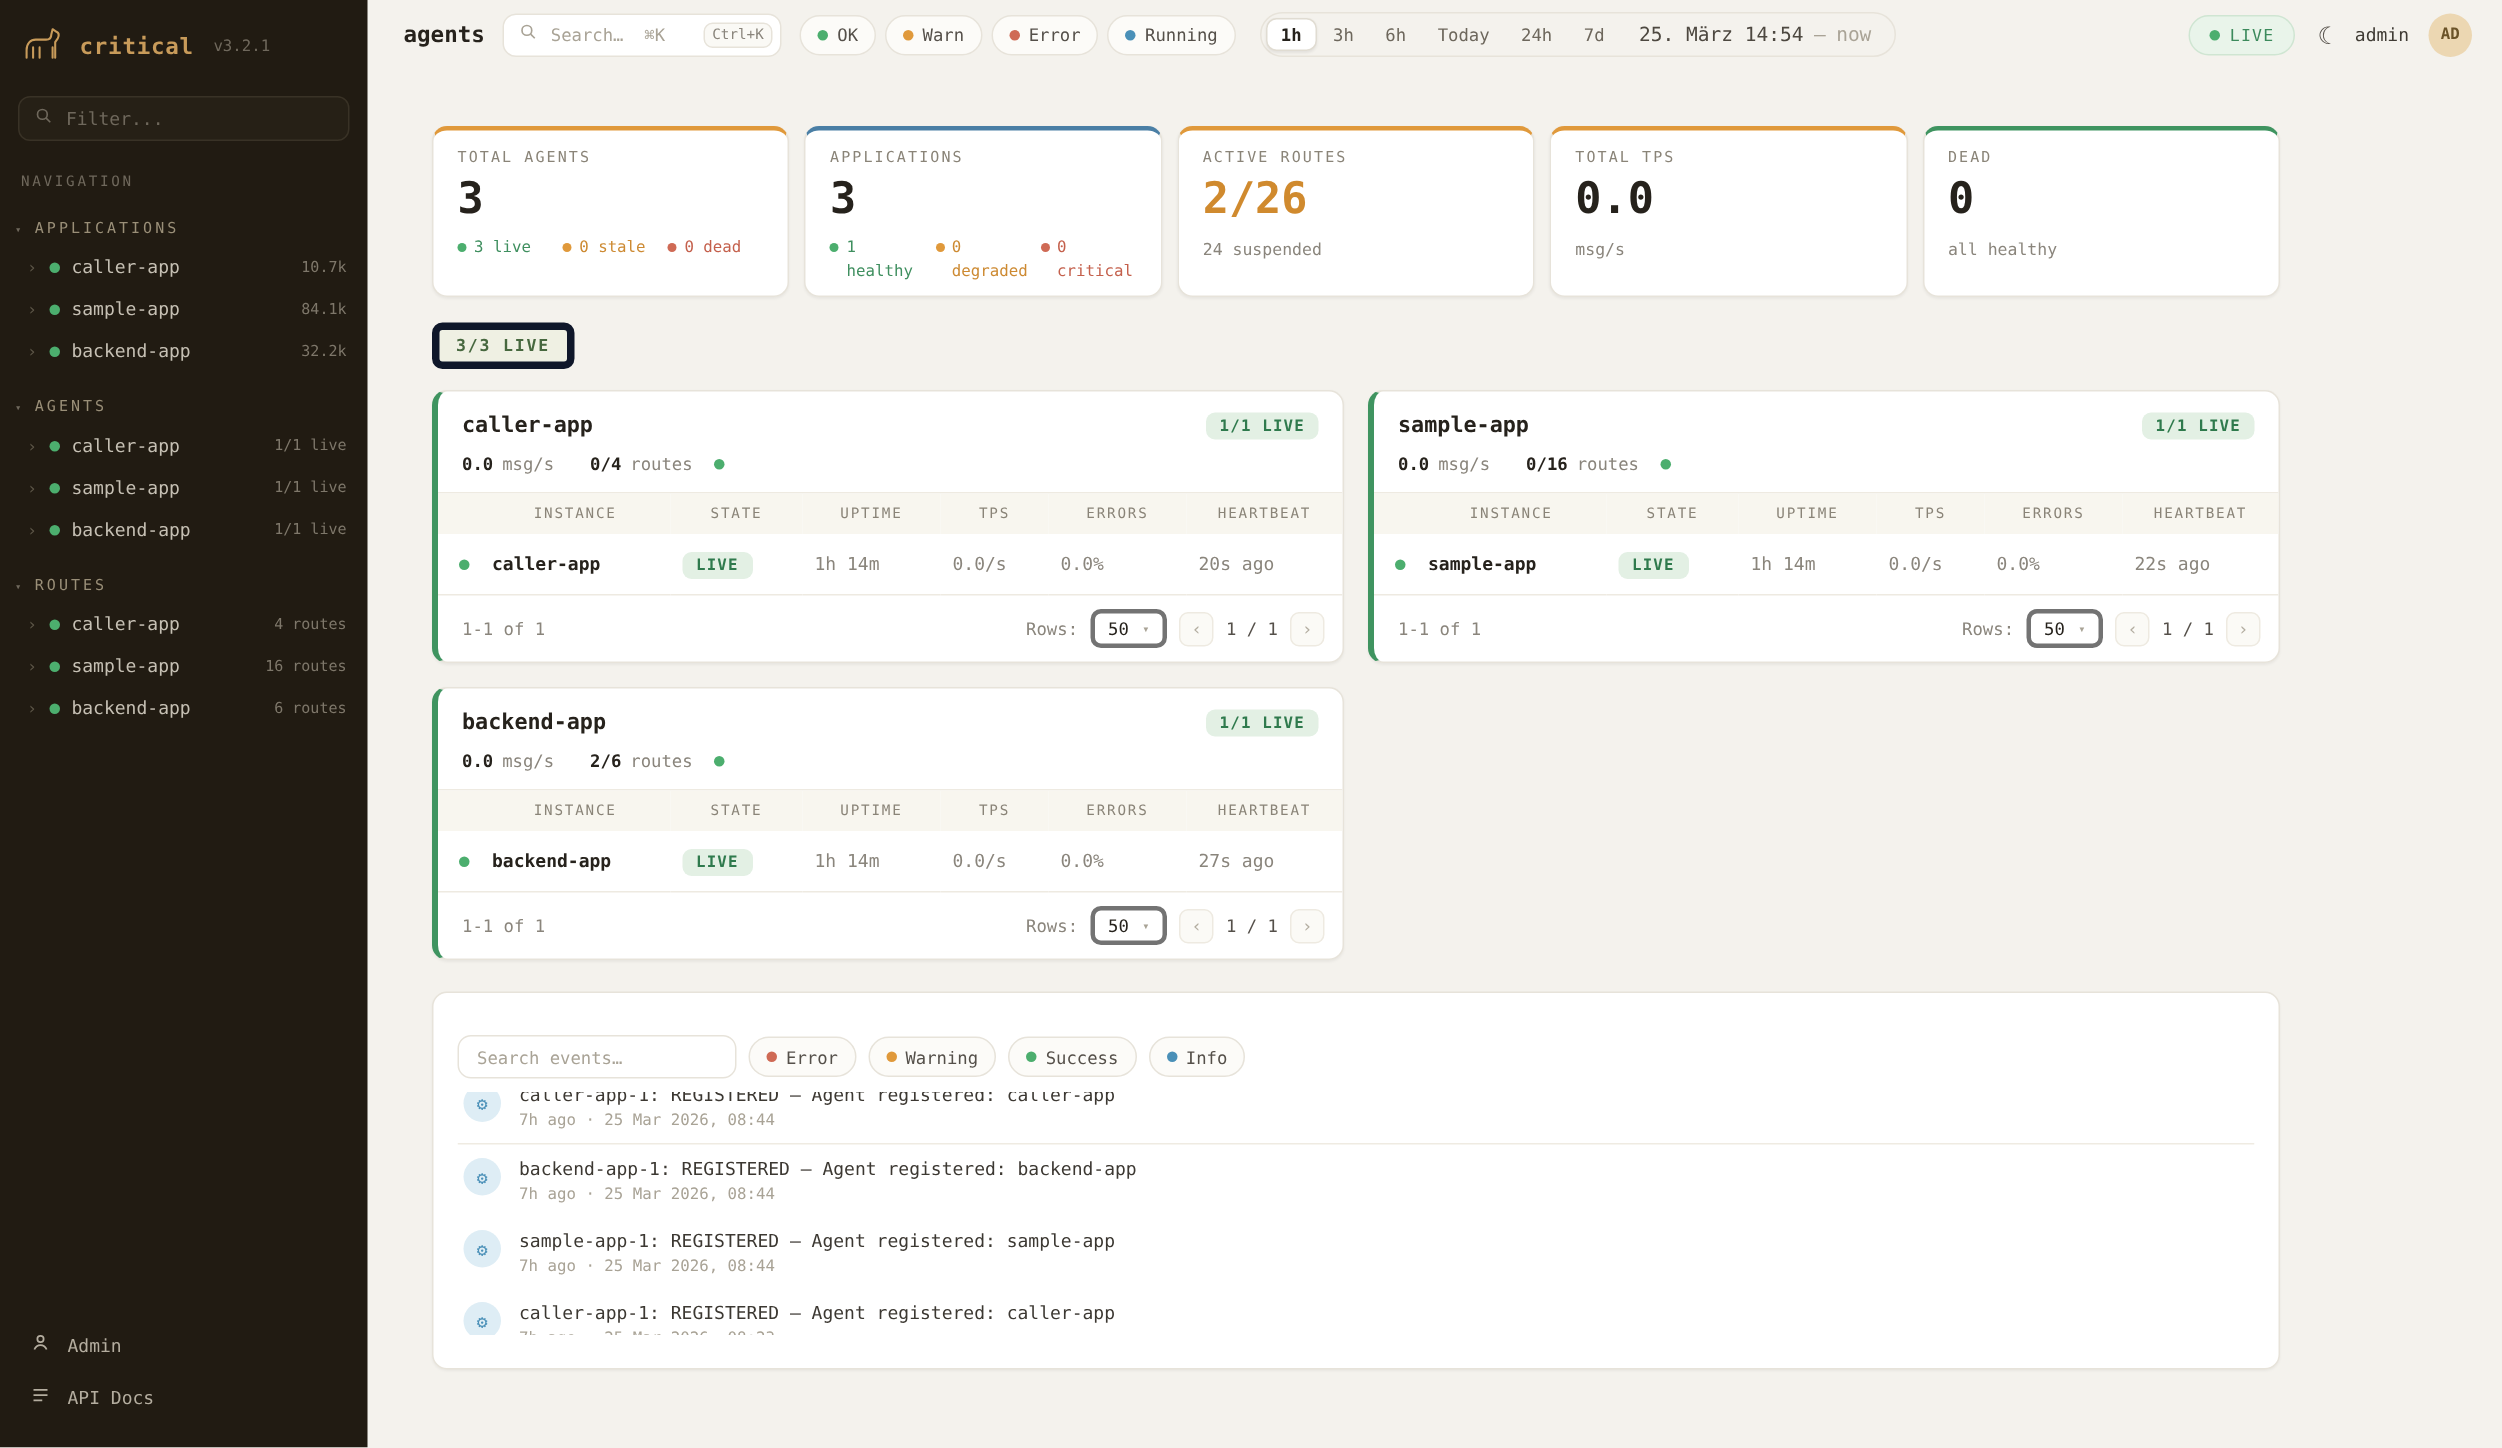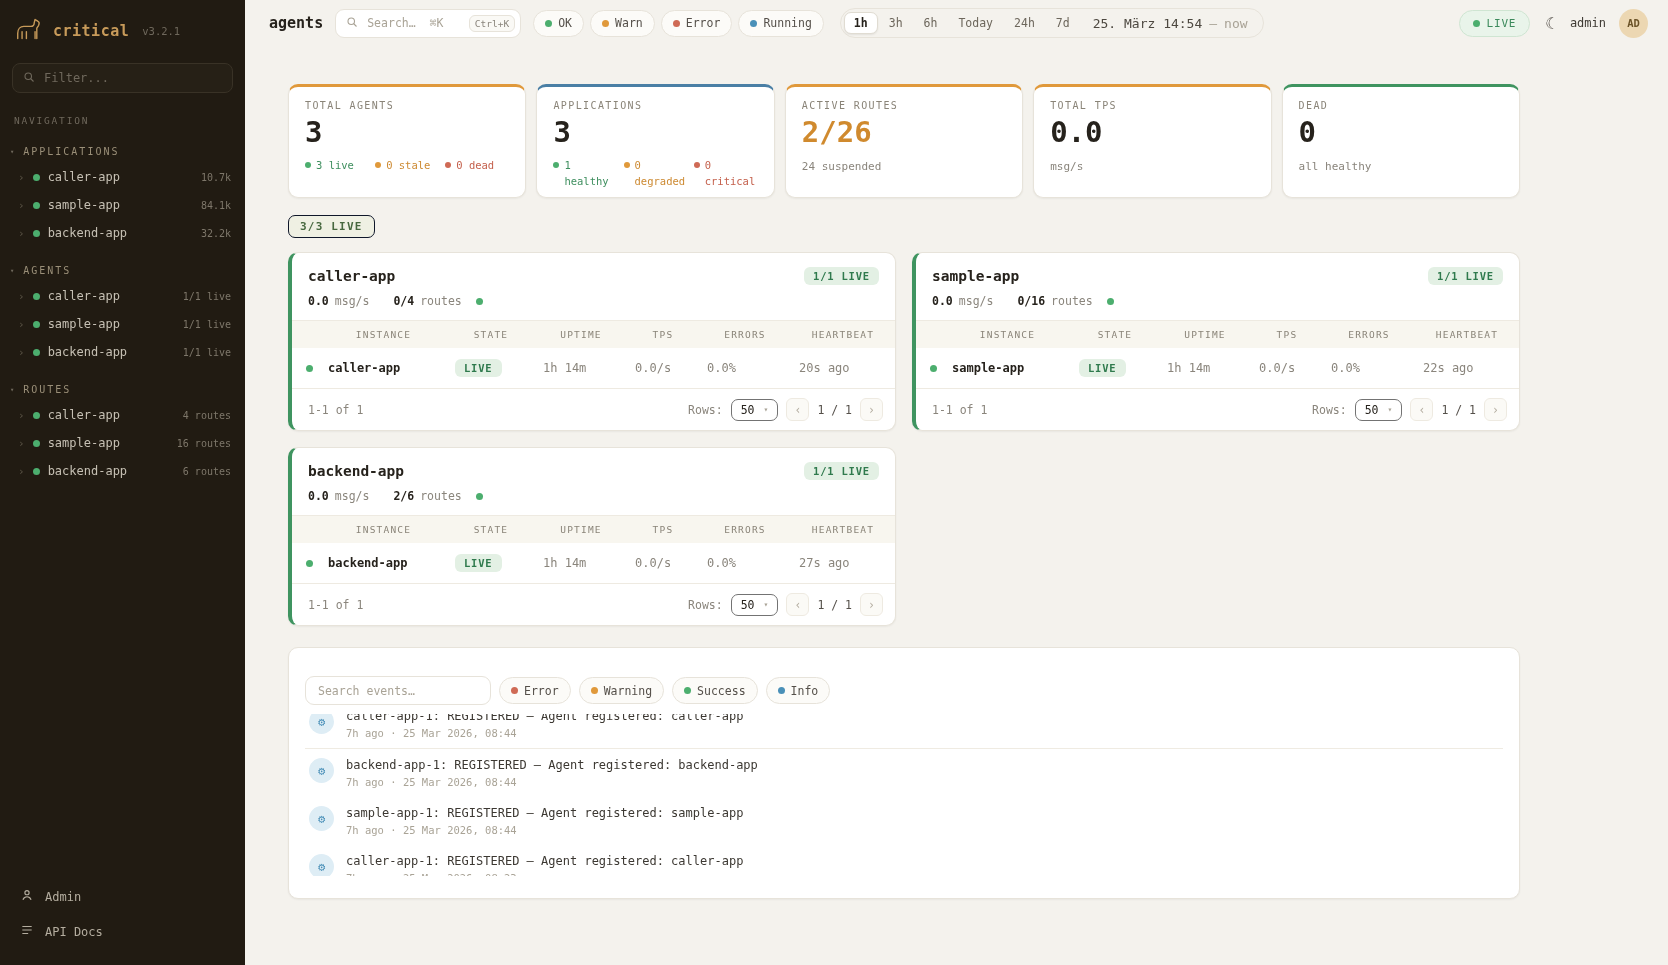--- a/index.html
+++ b/index.html
@@ -58,40 +58,40 @@
   .scard.a-blue{border-top-color:#4a7fa5}
   .scard.a-green{border-top-color:#3f9460}
   .scard-label{font-size:10px;letter-spacing:1.4px;color:#8a8478}
   .scard-value{font-size:29px;font-weight:bold;margin-top:6px;line-height:1.1}
   .scard-value.v-orange{color:#d08a2e}
   .scard-stats{display:flex;margin-top:9px;gap:6px}
   .stat{flex:1 1 0;min-width:0;display:flex;gap:5px;font-size:10.5px;line-height:1.5}
   .stat .dot{width:6px;height:6px;margin-top:4px}
   .t-ok{color:#3f8f5f}.t-warn{color:#cd8a32}.t-err{color:#c4604c}
   .scard-sub{margin-top:11px;font-size:11px;color:#8a857c}
-  .live-lg{display:inline-block;margin:17px 0 14px;background:#eff0e3;border:1px solid #0f172a;border-radius:7px;padding:4px 11px;font-size:11px;font-weight:bold;letter-spacing:1.2px;color:#47683f}
+  .live-lg{display:inline-block;margin:17px 0 14px;background:#eff0e3;border:5px solid #0f172a;border-radius:7px;padding:4px 11px;font-size:11px;font-weight:bold;letter-spacing:1.2px;color:#47683f}
   
   .apps-grid{display:grid;grid-template-columns:608px 608px;gap:16px;width:1232px}
   .acard{background:#fff;border:1px solid #e7e3da;border-left:4px solid #3f9460;border-radius:10px;box-shadow:0 1px 2px rgba(28,25,18,.05);align-self:start;overflow:hidden}
   .acard-head{display:flex;align-items:center;justify-content:space-between;padding:14px 16px 9px}
   .acard-title{font-size:14.5px;font-weight:bold;margin:0}
   .live-badge{background:#e3f0e4;color:#2f7a4d;border-radius:6px;padding:3px 9px;font-size:10.5px;font-weight:bold;letter-spacing:.8px}
   .acard-stats{display:flex;align-items:center;gap:6px;padding:0 16px 12px;font-size:11.5px;color:#8a857c;border-bottom:1px solid #eeeae1}
   .acard-stats .sv{color:#26221c;font-weight:bold}
   .acard-stats .gap{width:12px}
   .acard-stats .dot{margin-left:8px}
   .itable{width:100%;border-collapse:collapse}
   .itable th{background:#f8f6ef;font-size:9.5px;letter-spacing:1.2px;color:#8a8478;font-weight:normal;text-align:center;padding:8px}
   .itable td{padding:13px 8px;font-size:12px;color:#8a857c;border-bottom:1px solid #eeeae1}
   .itable .col-dot{width:28px;padding-left:14px;padding-right:0}
   .itable td.iname{color:#26221c;font-weight:bold}
   .w-state{width:88px}.w-up{width:92px}.w-tps{width:72px}.w-err{width:92px}.w-hb{width:104px}
   .acard-foot{display:flex;align-items:center;padding:9px 12px 9px 16px;font-size:11.5px;color:#8a857c}
   .foot-right{margin-left:auto;display:flex;align-items:center;gap:8px}
-  .rows-select{display:flex;align-items:center;gap:9px;border:1px solid #737373;border-radius:7px;background:#fff;padding:3px 9px;font-size:11.5px;color:#26221c;cursor:pointer}
+  .rows-select{display:flex;align-items:center;gap:9px;border:3px solid #737373;border-radius:7px;background:#fff;padding:3px 9px;font-size:11.5px;color:#26221c;cursor:pointer}
   .rows-select .caret{font-size:8px;color:#a9a396}
   .pg{width:23px;height:23px;border:1px solid #eeeae1;background:#fbfaf6;border-radius:6px;color:#b3ada0;font:inherit;display:flex;align-items:center;justify-content:center;cursor:pointer;padding:0}
   .page-ind{color:#55504a}
   
   .timeline-card{margin-top:21px;width:1232px;background:#fff;border:1px solid #e7e3da;border-radius:10px;padding:15px 16px 0;height:252px;overflow:hidden;box-shadow:0 1px 2px rgba(28,25,18,.05)}
   .tl-head{display:flex;align-items:center;justify-content:space-between}
   .tl-title{font-size:15px;font-weight:bold;margin:0;font-family:"DejaVu Sans","Liberation Sans",sans-serif}
   .tl-count{font-size:11px;color:#8a857c}
   .tl-controls{display:flex;align-items:center;gap:8px;margin-top:13px}
   .tl-events{margin-top:9px;overflow:hidden;height:162px}

